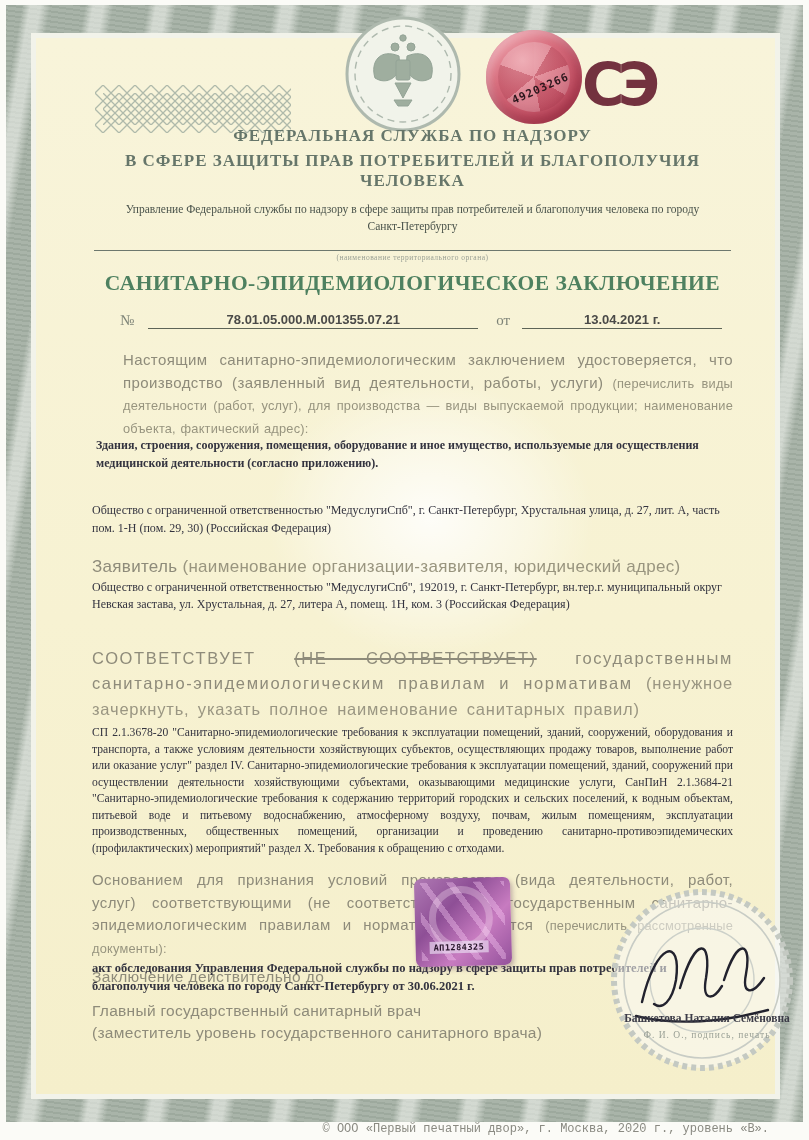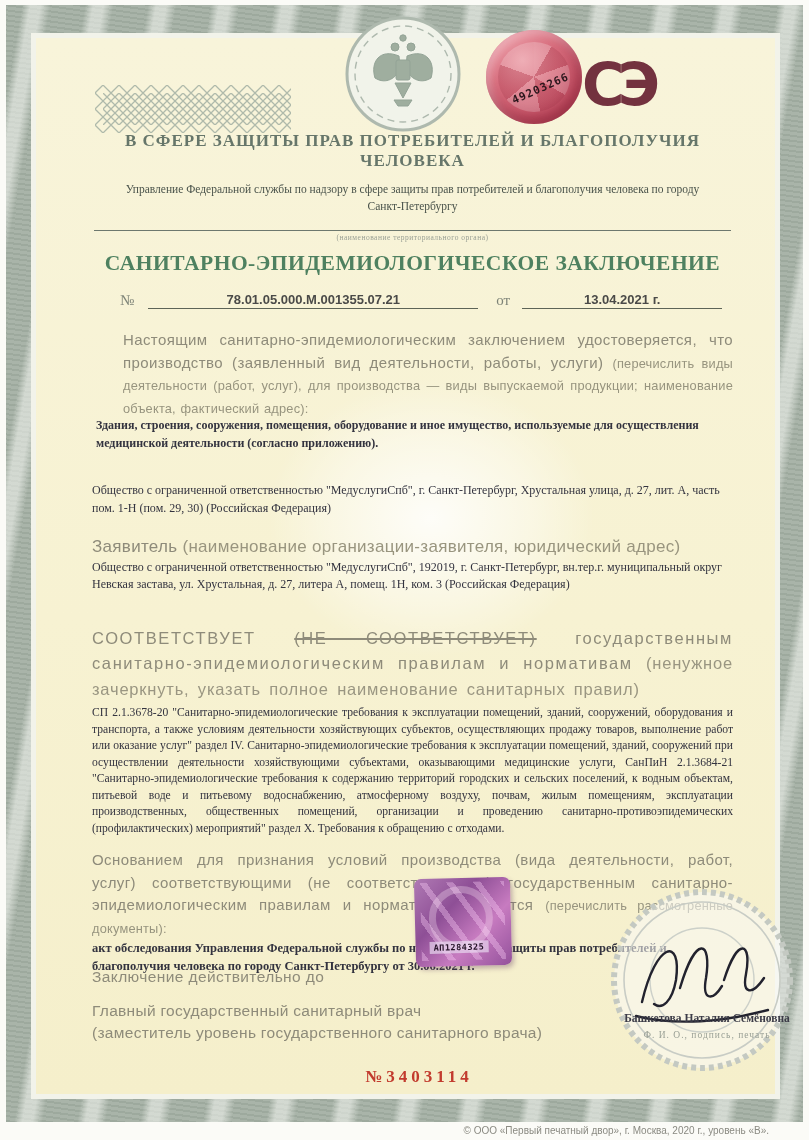--- a/index.html
+++ b/index.html
@@ -114,21 +114,21 @@
                  font-size:8.5px; font-weight:bold; color:#241226; letter-spacing:.5px; }
 
   .stamp-group { position:absolute; left:548px; top:846px; width:236px; height:212px; z-index:3; }
   .stamp-group svg { position:absolute; left:0; top:0; }
   .signer-name { position:absolute; left:18px; top:128px; width:210px; text-align:center;
                  font-size:11.5px; font-weight:bold; color:#3b3b47; }
   .signer-caption { position:absolute; left:18px; top:146px; width:210px; text-align:center;
                  font-size:9.5px; color:#9aa096; letter-spacing:1px; }
 
   .print-info { position:absolute; right:40px; bottom:4px; z-index:4;
-                font-family:Liberation Sans, sans-serif; font-size:10px; color:#8a8a82; }
+                font-family:Liberation Mono, monospace; font-size:12px; color:#8a8a82; }
 </style>
 </head>
 <body>
 
 <div class="sheet">
   <div class="band"></div>
 
   <div class="page">
     <div class="watermark"></div>
 
@@ -162,20 +162,21 @@
     </div>
 
     <div class="holo-round">
       <div class="facet"></div>
       <span class="holo-num">49203266</span>
     </div>
 
     <div class="se-logo">СЭ</div>
 
     <div class="content">
+      <div class="agency agency-1">ФЕДЕРАЛЬНАЯ СЛУЖБА ПО НАДЗОРУ</div>
       <div class="agency agency-2">В СФЕРЕ ЗАЩИТЫ ПРАВ ПОТРЕБИТЕЛЕЙ И БЛАГОПОЛУЧИЯ  ЧЕЛОВЕКА</div>
       <div class="department">Управление Федеральной службы по надзору в сфере защиты прав потребителей и благополучия человека по городу Санкт-Петербургу</div>
       <hr class="org-rule">
       <div class="org-caption">(наименование территориального органа)</div>
 
       <div class="doc-title">САНИТАРНО-ЭПИДЕМИОЛОГИЧЕСКОЕ ЗАКЛЮЧЕНИЕ</div>
 
       <div class="num-row">
         <span>№</span>
         <span class="uline num">78.01.05.000.М.001355.07.21</span>
@@ -220,21 +221,20 @@
       <div class="ring"></div>
       <span class="sq-num">АП1284325</span>
     </div>
 
     <div class="bottom-block">
       <div class="valid-until">Заключение действительно до</div>
       <div class="official">
         <div>Главный государственный санитарный врач</div>
         <div>(заместитель уровень государственного санитарного врача)</div>
       </div>
-      <div class="serial">№3403114</div>
     </div>
 
     <div class="stamp-group">
       <svg width="236" height="212" viewBox="0 0 236 212">
         <circle cx="118" cy="96" r="88" fill="rgba(250,250,248,.55)" stroke="#c4c9c2" stroke-width="6" stroke-dasharray="5 4"></circle>
         <circle cx="118" cy="96" r="78" fill="none" stroke="#c8ccc5" stroke-width="1.6"></circle>
         <circle cx="118" cy="96" r="52" fill="none" stroke="#ccd0c9" stroke-width="1.4"></circle>
         <g fill="none" stroke="#22222e" stroke-width="2.4" stroke-linecap="round">
           <path d="M58 118 C 72 58, 98 52, 92 96 C 88 118, 78 126, 70 120"></path>
           <path d="M96 104 C 112 50, 128 56, 122 94 C 118 116, 128 118, 138 102"></path>

